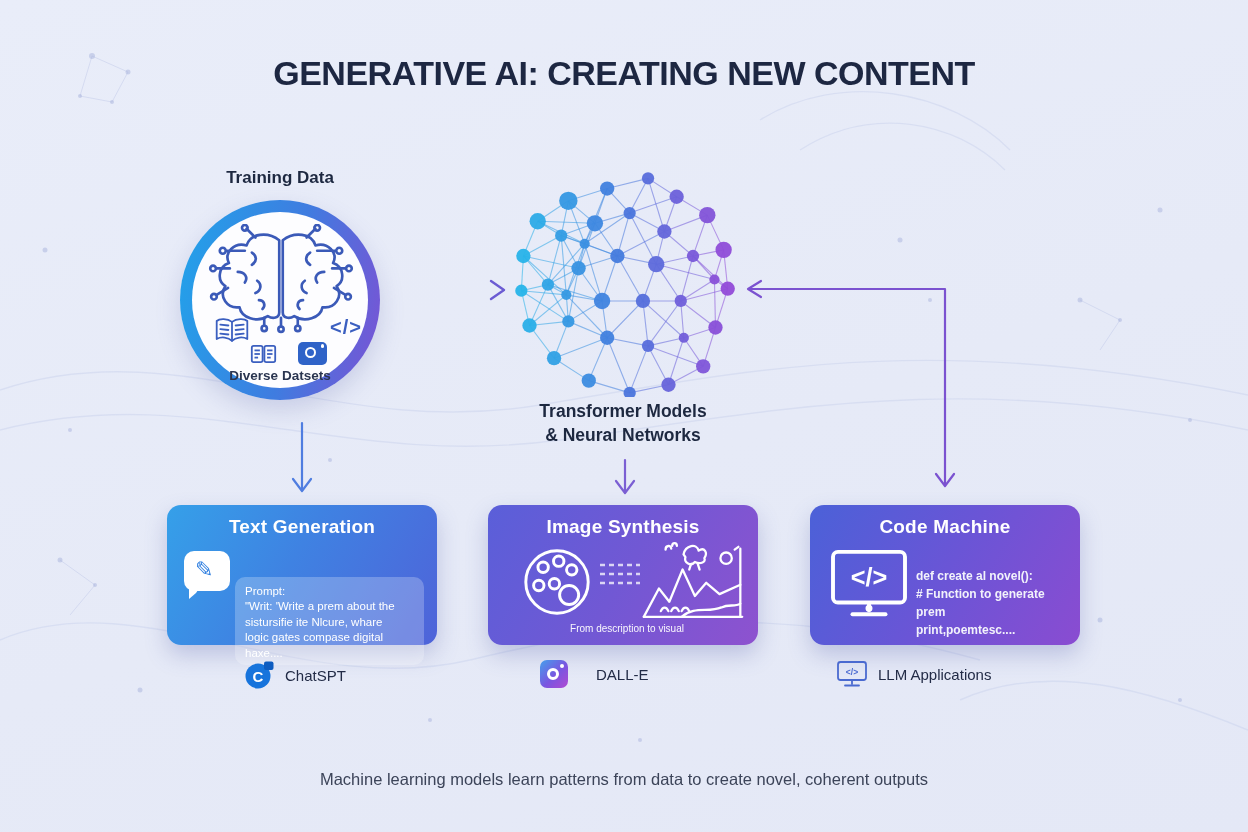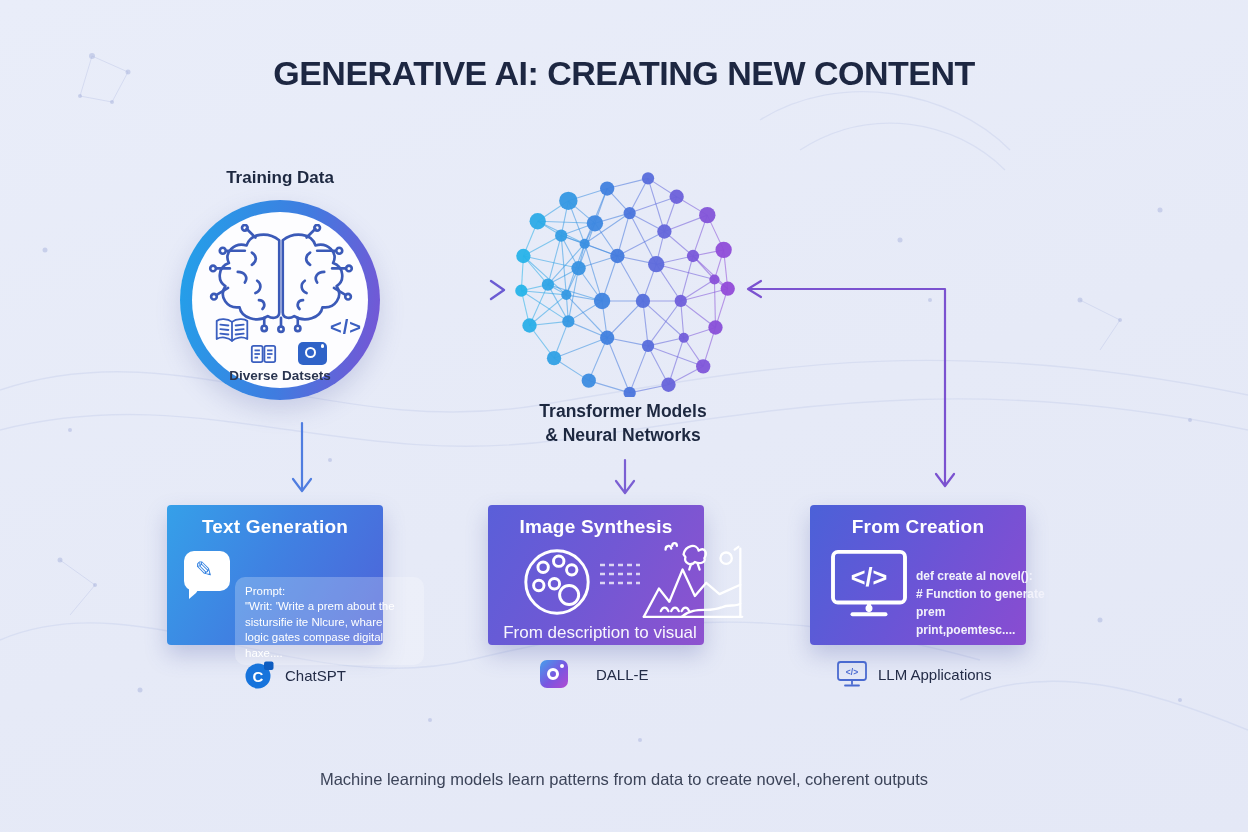--- a/index.html
+++ b/index.html
@@ -30,39 +30,39 @@
   .camera-chip .tick{ position:absolute; right:3px; top:2px; width:3.5px; height:3.5px;
     background:#fff; border-radius:50%; }
   .training-caption{ position:absolute; left:0; top:156px; width:100%; text-align:center;
     font-size:13.5px; font-weight:600; color:#2a3550; }
 
   
   .transformer-label{ position:absolute; left:503px; top:400px; width:240px; text-align:center;
     font-size:17.5px; font-weight:700; color:#1d2840; line-height:1.35; }
 
   
-  .card{ position:absolute; top:505px; width:216px; height:140px; border-radius:4px;
+  .card{ position:absolute; top:505px; width:270px; height:140px; border-radius:14px;
     box-shadow:0 10px 22px rgba(84,94,168,.28); color:#fff; }
   .card-title{ position:absolute; top:11px; left:0; width:100%; text-align:center;
     font-size:19px; font-weight:700; letter-spacing:.2px; }
   #card-textgen{ left:167px; background:linear-gradient(120deg,#35a0e9 0%,#3f82e2 45%,#4f63d9 100%); }
   #card-imgsyn{ left:488px; background:linear-gradient(120deg,#5a5fd9 0%,#7158d4 50%,#8e52cf 100%); }
   #card-code  { left:810px; background:linear-gradient(120deg,#4b61d8 0%,#6a55d6 50%,#8a4cd1 100%); }
 
   .chat-bubble{ position:absolute; left:17px; top:46px; width:46px; height:40px;
     background:#fff; border-radius:10px; }
   .chat-bubble:after{ content:""; position:absolute; left:5px; bottom:-8px;
     border:6px solid transparent; border-top:9px solid #fff; border-left:7px solid #fff; }
   .pencil{ position:absolute; left:11px; top:6px; font-size:22px; color:#2f7fe0; }
   .prompt-box{ position:absolute; left:68px; top:44px; width:189px; height:88px;
     background:rgba(255,255,255,.24); border-radius:10px; padding:7px 10px;
     font-size:11.5px; line-height:1.34; color:#ffffff; font-weight:500;margin-top:28px; }
 
   .imgsyn-caption{ position:absolute; top:118px; left:0; width:100%; text-align:center;
-    font-size:17px; color:rgba(255,255,255,.95);padding-left:8px; }
+    font-size:10px; color:rgba(255,255,255,.95);padding-left:8px; }
 
   .code-snippet{ position:absolute; left:106px; top:62px; width:156px;
     font-size:12px; line-height:1.5; color:#f2f2fb; font-weight:600; }
 
   
   .logo-group{ position:absolute; top:660px; display:flex; align-items:center; gap:10px; }
   .logo-label{ font-size:15px; font-weight:400; color:#232c47; }
   .dalle-chip{ width:28px; height:28px; border-radius:7px;
     background:linear-gradient(135deg,#44a0ec 0%,#7a55e0 55%,#b14ad2 100%); position:relative; }
   .dalle-chip .ring{ position:absolute; left:7px; top:8px; width:12px; height:12px;
@@ -417,21 +417,21 @@
       <path d="M27 17 C27 12 33 12 33 16"></path>
         <path d="M34 13 C34 9 39 9 39 13"></path>
       <path d="M22 82 C24 77 28 77 30 82"></path>
         <path d="M33 82 C35 77 39 77 41 82"></path>
       <path d="M44 82 C46 77 50 77 52 82"></path>
     </svg>
     <div class="imgsyn-caption">From description to visual</div>
   </div>
 
   <div class="card" id="card-code">
-    <div class="card-title">From Creation</div>
+    <div class="card-title">Code Machine</div>
     <svg class="abs" style="left:20px;top:44px;" width="78" height="72" viewBox="0 0 80 74" fill="none" stroke="#ffffff" stroke-width="4" stroke-linecap="round" stroke-linejoin="round">
       <rect x="3" y="3" width="74" height="52" rx="5"></rect>
       <text x="40" y="38" text-anchor="middle" font-size="26" font-weight="bold" fill="#ffffff" stroke="none">&lt;/&gt;</text>
       <path d="M40 57 L40 63"></path>
         <circle cx="40" cy="61" r="1.6" fill="#fff"></circle>
       <path d="M23 67 L57 67"></path>
     </svg>
     <div class="code-snippet">
       <div>def create al novel():</div>
       <div># Function to generate prem</div>

